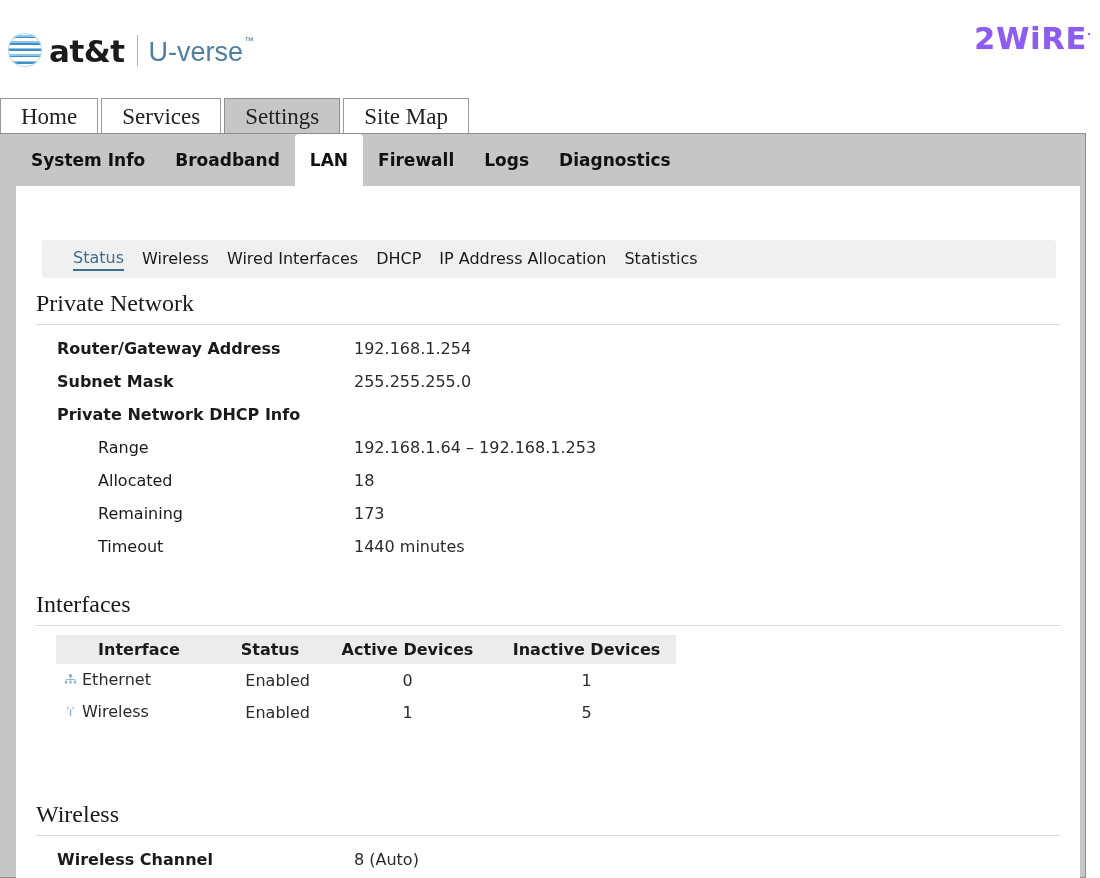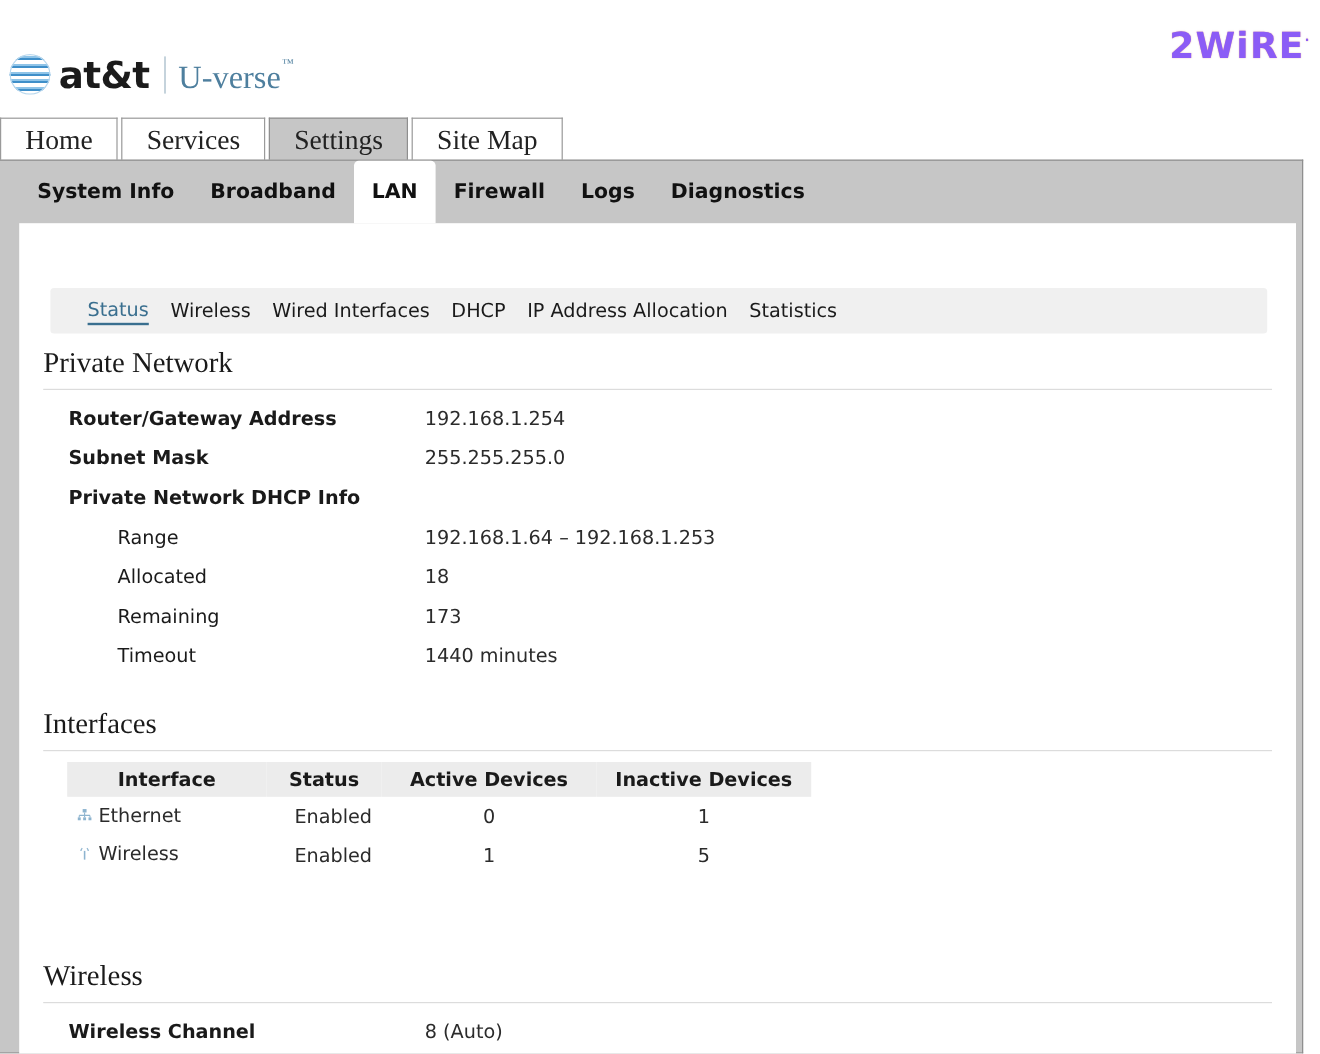--- a/index.html
+++ b/index.html
@@ -18,21 +18,21 @@
 
   
   #brand-header {
     position: absolute;
     left: 0; top: 0;
     width: 1100px; height: 92px;
     background: #ffffff;
   }
   #att-logo {
     position: absolute;
-    left: 8px; top: 42px;
+    left: 8px; top: 30px;
     display: flex;
     align-items: center;
     height: 40px;
   }
   #att-globe {
     width: 34px; height: 34px;
     border-radius: 50%;
     background:
       repeating-linear-gradient(
         to bottom,
@@ -55,21 +55,21 @@
     position: relative;
     top: 1px;
   }
   #att-divider {
     width: 1px;
     height: 31px;
     background: #9fb6c6;
     margin: 0 11px 0 12px;
   }
   #uverse-wordmark {
-    font-family: Liberation Serif, serif;
+    font-family: Liberation Sans, sans-serif;
     font-size: 27px;
     color: #4e7f9e;
     line-height: 1;
     position: relative;
     top: 2px;
   }
   #uverse-tm {
     font-size: 10px;
     color: #4e7f9e;
     vertical-align: super;

